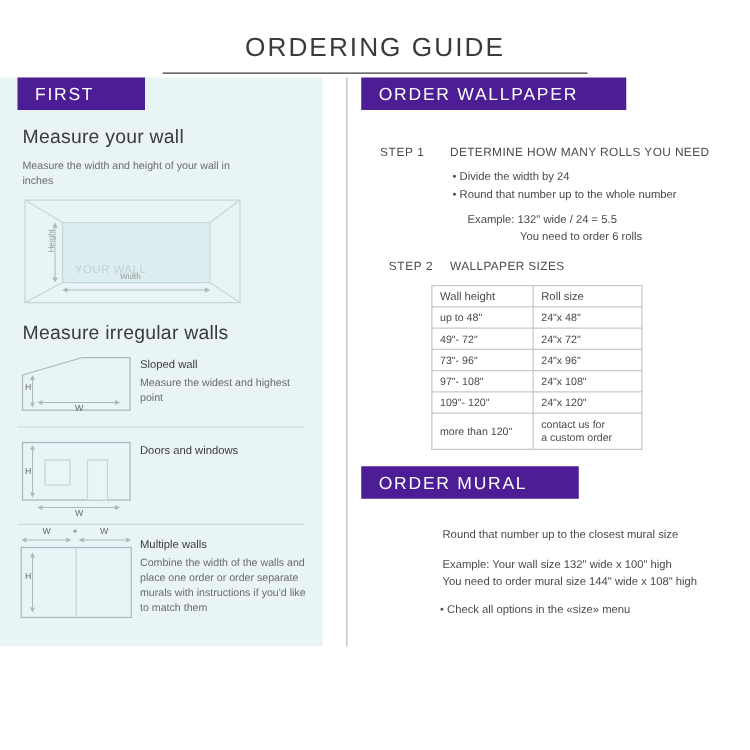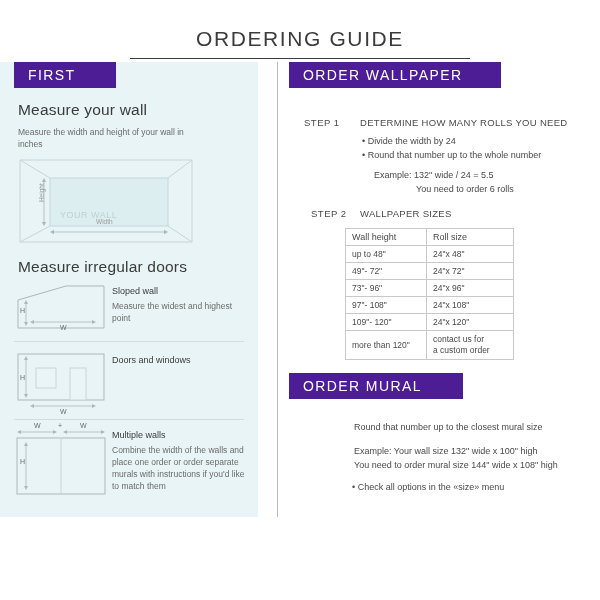--- a/index.html
+++ b/index.html
@@ -240,21 +240,21 @@
 
       <line x1="34" y1="80" x2="148" y2="80" stroke="#a9b9bc" stroke-width="0.8"></line>
       <polygon points="32,80 36,77.8 36,82.2" fill="#a9b9bc"></polygon>
       <polygon points="150,80 146,77.8 146,82.2" fill="#a9b9bc"></polygon>
     </svg>
     <div class="wall-label wall-label-your">YOUR WALL</div>
     <div class="wall-label wall-label-height">Height</div>
     <div class="wall-label wall-label-width">Width</div>
   </div>
 
-  <div class="h2 h2-irregular">Measure irregular doors</div>
+  <div class="h2 h2-irregular">Measure irregular walls</div>
 
   <div class="blk" style="left:14px; top:284px;">
     <svg width="94" height="52" viewBox="0 0 94 52">
       <polygon points="4,16 52,2 90,2 90,44 4,44" fill="none" stroke="#a9b9bc" stroke-width="1"></polygon>
       <line x1="12" y1="20" x2="12" y2="38" stroke="#a9b9bc" stroke-width="0.8"></line>
       <polygon points="12,16 10,20 14,20" fill="#a9b9bc"></polygon>
       <polygon points="12,42 10,38 14,38" fill="#a9b9bc"></polygon>
       <line x1="20" y1="38" x2="78" y2="38" stroke="#a9b9bc" stroke-width="0.8"></line>
       <polygon points="16,38 20,36 20,40" fill="#a9b9bc"></polygon>
       <polygon points="82,38 78,36 78,40" fill="#a9b9bc"></polygon>

